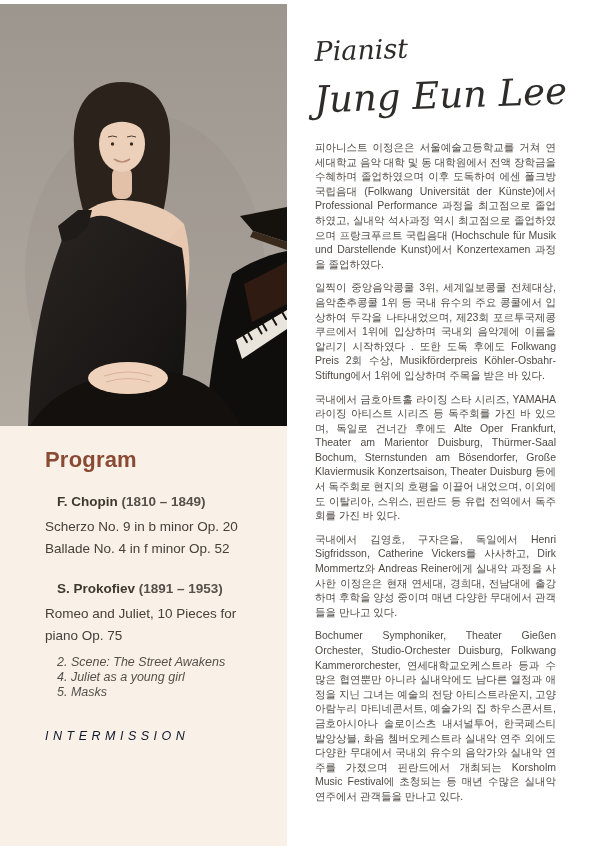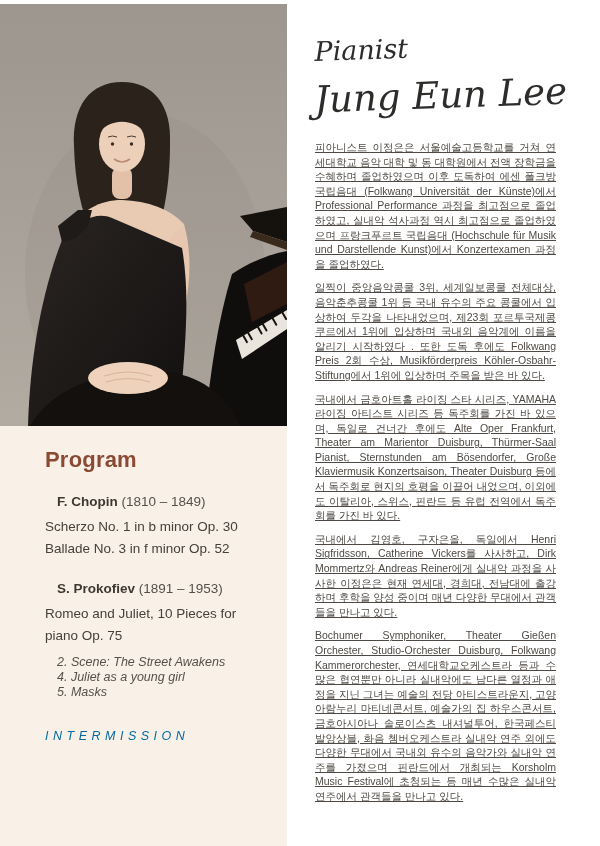--- a/index.html
+++ b/index.html
@@ -16,29 +16,29 @@
   .photo{width:287px;height:422px;display:block;}
 
   .program-panel{padding:21px 25px 0 45px;color:#453f39;}
   .program-title{
     margin:0 0 21px 0;
     font-size:22px;font-weight:bold;color:#8b4a33;letter-spacing:.2px;
   }
   .piece-group{margin:0 0 22px 0;}
   .composer-row{font-size:13.5px;margin:0 0 7px 0;color:#3e3831;}
   .composer-name{font-weight:bold;padding-left:12px;}
-  .composer-dates{font-weight:normal;color:#55504a;}
+  .composer-dates{font-weight:bold;color:#55504a;}
   .work{font-size:13.5px;line-height:21.5px;color:#45403a;}
   .movements{
     list-style:none;margin:9px 0 0 12px;padding:0;
     font-style:italic;font-size:12.5px;line-height:14.8px;color:#55504a;
   }
   .intermission{
     margin:30px 0 32px 0;
-    font-style:italic;font-size:12.5px;letter-spacing:4.5px;color:#0369a1;
+    font-style:italic;font-size:12.5px;letter-spacing:4.5px;color:#0f172a;
   }
 
   
   .right-col{position:absolute;left:315px;top:0;width:241px;}
   .script-role{
     margin-top:38px;
     font-family:"DejaVu Serif","Liberation Serif",serif;
     font-style:italic;font-size:27px;line-height:28px;color:#2d2c2a;
     transform:rotate(-2deg);transform-origin:left bottom;
   }
@@ -47,21 +47,21 @@
     font-family:"DejaVu Serif","Liberation Serif",serif;
     font-style:italic;font-size:37px;line-height:44px;color:#2d2c2a;
     text-align:right;
     transform:rotate(-2deg);transform-origin:right bottom;
     white-space:nowrap;
   }
   .bio{margin-top:26px;}
   .bio p{
     margin:0 0 9px 0;
     font-size:10.5px;line-height:14.6px;color:#4e4944;
-    text-align:justify;word-break:break-word;text-decoration:underline;
+    text-align:justify;word-break:break-word;
   }
 </style>
 </head>
 <body>
 
 <div class="page">
 
   <div class="left-col">
 
     <svg class="photo" viewBox="0 0 287 422" role="img">
@@ -122,22 +122,22 @@
     </svg>
 
     <div class="program-panel">
       <h2 class="program-title">Program</h2>
 
       <div class="piece-group">
         <div class="composer-row">
           <span class="composer-name">F. Chopin</span>
           <span class="composer-dates">(1810 – 1849)</span>
         </div>
-        <div class="work">Scherzo No. 1 in b minor Op. 30</div>
-        <div class="work">Ballade No. 3 in f minor Op. 52</div>
+        <div class="work">Scherzo No. 9 in b minor Op. 20</div>
+        <div class="work">Ballade No. 4 in f minor Op. 52</div>
       </div>
 
       <div class="piece-group">
         <div class="composer-row">
           <span class="composer-name">S. Prokofiev</span>
           <span class="composer-dates">(1891 – 1953)</span>
         </div>
         <div class="work">Romeo and Juliet, 10 Pieces for piano Op. 75</div>
         <ul class="movements">
           <li>2. Scene: The Street Awakens</li>
@@ -153,19 +153,19 @@
     </div>
   </div>
 
   <div class="right-col">
     <div class="script-role">Pianist</div>
     <div class="script-name">Jung Eun Lee</div>
 
     <div class="bio">
       <p>피아니스트 이정은은 서울예술고등학교를 거쳐 연세대학교 음악 대학 및 동 대학원에서 전액 장학금을 수혜하며 졸업하였으며 이후 도독하여 에센 폴크방 국립음대 (Folkwang Universität der Künste)에서 Professional Performance 과정을 최고점으로 졸업하였고, 실내악 석사과정 역시 최고점으로 졸업하였으며 프랑크푸르트 국립음대 (Hochschule für Musik und Darstellende Kunst)에서 Konzertexamen 과정을 졸업하였다.</p>
       <p>일찍이 중앙음악콩쿨 3위, 세계일보콩쿨 전체대상, 음악춘추콩쿨 1위 등 국내 유수의 주요 콩쿨에서 입상하여 두각을 나타내었으며, 제23회 포르투국제콩쿠르에서 1위에 입상하며 국내외 음악계에 이름을 알리기 시작하였다 . 또한 도독 후에도 Folkwang Preis 2회 수상, Musikförderpreis Köhler-Osbahr-Stiftung에서 1위에 입상하며 주목을 받은 바 있다.</p>
-      <p>국내에서 금호아트홀 라이징 스타 시리즈, YAMAHA 라이징 아티스트 시리즈 등 독주회를 가진 바 있으며, 독일로 건너간 후에도 Alte Oper Frankfurt, Theater am Marientor Duisburg, Thürmer-Saal Pianist, Sternstunden am Bösendorfer, Große Klaviermusik Konzertsaison, Theater Duisburg 등에서 독주회로 현지의 호평을 이끌어 내었으며, 이외에도 이탈리아, 스위스, 핀란드 등 유럽 전역에서 독주회를 가진 바 있다.</p>
+      <p>국내에서 금호아트홀 라이징 스타 시리즈, YAMAHA 라이징 아티스트 시리즈 등 독주회를 가진 바 있으며, 독일로 건너간 후에도 Alte Oper Frankfurt, Theater am Marientor Duisburg, Thürmer-Saal Bochum, Sternstunden am Bösendorfer, Große Klaviermusik Konzertsaison, Theater Duisburg 등에서 독주회로 현지의 호평을 이끌어 내었으며, 이외에도 이탈리아, 스위스, 핀란드 등 유럽 전역에서 독주회를 가진 바 있다.</p>
       <p>국내에서 김영호, 구자은을, 독일에서 Henri Sigfridsson, Catherine Vickers를 사사하고, Dirk Mommertz와 Andreas Reiner에게 실내악 과정을 사사한 이정은은 현재 연세대, 경희대, 전남대에 출강하며 후학을 양성 중이며 매년 다양한 무대에서 관객들을 만나고 있다.</p>
       <p>Bochumer Symphoniker, Theater Gießen Orchester, Studio-Orchester Duisburg, Folkwang Kammerorchester, 연세대학교오케스트라 등과 수많은 협연뿐만 아니라 실내악에도 남다른 열정과 애정을 지닌 그녀는 예술의 전당 아티스트라운지, 고양아람누리 마티네콘서트, 예술가의 집 하우스콘서트, 금호아시아나 솔로이스츠 내셔널투어, 한국페스티발앙상블, 화음 쳄버오케스트라 실내악 연주 외에도 다양한 무대에서 국내외 유수의 음악가와 실내악 연주를 가졌으며 핀란드에서 개최되는 Korsholm Music Festival에 초청되는 등 매년 수많은 실내악 연주에서 관객들을 만나고 있다.</p>
     </div>
   </div>
 
 </div>
 
 </body></html>

